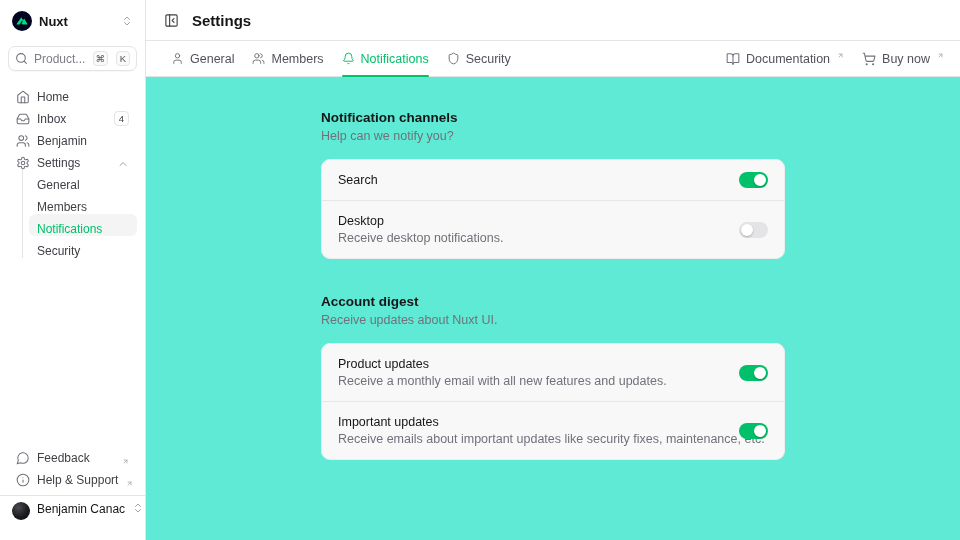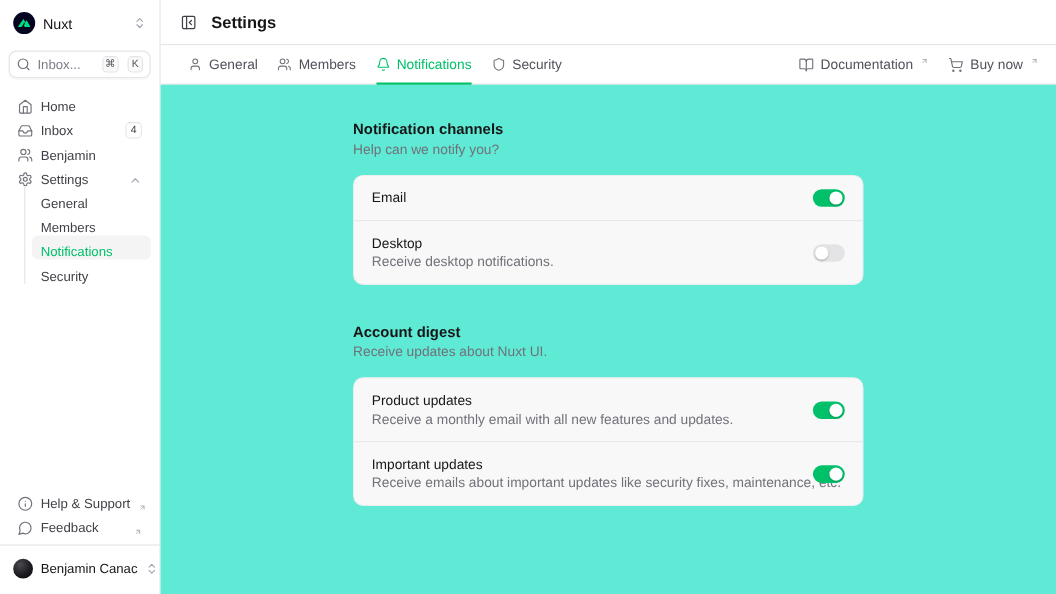--- a/index.html
+++ b/index.html
@@ -23,21 +23,21 @@
   }
   svg{display:block;flex:none}
 
   
   .sidebar{width:146px;flex:none;border-right:1px solid var(--border);
     display:flex;flex-direction:column;padding:8px;background:#fff}
   .ws-row{display:flex;align-items:center;gap:7px;padding:2px 4px;height:26px;
     border-radius:6px;cursor:pointer}
   .ws-logo{width:20px;height:20px;border-radius:50%;background:#020420;
     display:flex;align-items:center;justify-content:center}
-  .ws-name{font-weight:400;font-size:13px;color:var(--text-strong);flex:1}
+  .ws-name{font-weight:700;font-size:13px;color:var(--text-strong);flex:1}
   .select-icon{color:#9ca3af}
 
   .search{margin-top:12px;height:25px;border:1px solid var(--border);border-radius:7px;
     display:flex;align-items:center;gap:6px;padding:0 6px;color:var(--text-muted);
     background:#fff;box-shadow:0 1px 1px rgba(0,0,0,.03);cursor:pointer}
   .search .ph{flex:1;font-size:12px;color:#7d7d87}
   .kbd{min-width:14px;height:15px;border:1px solid var(--border);border-radius:4px;
     background:#fafafa;font-size:9.5px;color:#52525b;display:flex;align-items:center;
     justify-content:center;padding:0 2px}
   .kbd + .kbd{margin-left:2px}
@@ -51,21 +51,21 @@
     background:#fff;font-size:9.5px;color:#3f3f46;display:flex;align-items:center;
     justify-content:center;padding:0 3px}
   .sub{margin-left:14px;border-left:1px solid var(--border);padding-left:6px;
     display:flex;flex-direction:column}
   .sub .nav-item{height:22px}
   .sub .nav-item.active{background:var(--active-bg);color:var(--primary)}
 
   .spacer{flex:1}
   .foot{display:flex;flex-direction:column}
   .divider-h{border-top:1px solid var(--border);margin:8px -8px 0;padding:0}
-  .user-row{display:flex;align-items:center;gap:7px;height:30px;margin-top:6px;
+  .user-row{display:flex;align-items:flex-start;gap:7px;height:30px;margin-top:6px;
     padding:0 4px;border-radius:6px;cursor:pointer}
   .avatar{width:18px;height:18px;border-radius:50%;flex:none;
     background:radial-gradient(circle at 35% 30%,#4a4a52 0%,#1b1b20 55%,#0a0a0d 100%)}
   .user-name{flex:1;font-size:12px;font-weight:500;color:var(--text-strong);white-space:nowrap}
   .ext{color:#9ca3af;margin:-6px 0 0 1px}
 
   
   .main{flex:1;display:flex;flex-direction:column;min-width:0}
   .page-header{height:41px;flex:none;border-bottom:1px solid var(--border);
     display:flex;align-items:center;gap:11px;padding:0 16px}
@@ -125,21 +125,21 @@
     </span>
   </div>
 
   <div class="search">
     <span>
       <svg width="13" height="13" viewBox="0 0 24 24" fill="none" stroke="currentColor" stroke-width="2" stroke-linecap="round">
           <circle cx="11" cy="11" r="8"></circle>
           <path d="m21 21-4.3-4.3"></path>
         </svg>
     </span>
-    <span class="ph">Inbox...</span>
+    <span class="ph">Product...</span>
     <span class="kbd">⌘</span>
     <span class="kbd">K</span>
   </div>
 
   <nav class="nav">
     <div class="nav-item">
       <span class="ic">
         <svg width="14" height="14" viewBox="0 0 24 24" fill="none" stroke="currentColor" stroke-width="1.8" stroke-linecap="round" stroke-linejoin="round">
             <path d="m3 9 9-7 9 7v11a2 2 0 0 1-2 2H5a2 2 0 0 1-2-2z"></path>
             <path d="M9 22V12h6v10"></path>
@@ -198,40 +198,40 @@
       </div>
     </div>
   </nav>
 
   <div class="spacer"></div>
 
   <div class="foot">
     <div class="nav-item">
       <span class="ic">
         <svg width="14" height="14" viewBox="0 0 24 24" fill="none" stroke="currentColor" stroke-width="1.8" stroke-linecap="round" stroke-linejoin="round">
-            <circle cx="12" cy="12" r="10"></circle>
-            <path d="M12 16v-4"></path>
-            <path d="M12 8h.01"></path>
-          </svg>
-      </span>
-      <span class="lbl">Help &amp; Support</span>
+            <path d="M7.9 20A9 9 0 1 0 4 16.1L2 22Z"></path>
+          </svg>
+      </span>
+      <span class="lbl">Feedback</span>
       <span class="ext">
         <svg width="7" height="7" viewBox="0 0 24 24" fill="none" stroke="currentColor" stroke-width="2.6" stroke-linecap="round" stroke-linejoin="round">
             <path d="M7 7h10v10"></path>
             <path d="M7 17 17 7"></path>
           </svg>
       </span>
     </div>
     <div class="nav-item">
       <span class="ic">
         <svg width="14" height="14" viewBox="0 0 24 24" fill="none" stroke="currentColor" stroke-width="1.8" stroke-linecap="round" stroke-linejoin="round">
-            <path d="M7.9 20A9 9 0 1 0 4 16.1L2 22Z"></path>
-          </svg>
-      </span>
-      <span class="lbl">Feedback</span>
+            <circle cx="12" cy="12" r="10"></circle>
+            <path d="M12 16v-4"></path>
+            <path d="M12 8h.01"></path>
+          </svg>
+      </span>
+      <span class="lbl">Help &amp; Support</span>
       <span class="ext">
         <svg width="7" height="7" viewBox="0 0 24 24" fill="none" stroke="currentColor" stroke-width="2.6" stroke-linecap="round" stroke-linejoin="round">
             <path d="M7 7h10v10"></path>
             <path d="M7 17 17 7"></path>
           </svg>
       </span>
     </div>
   </div>
 
   <div class="divider-h"></div>
@@ -337,21 +337,21 @@
 
   <div class="content">
     <div class="col">
 
       <section class="section">
         <h2 class="sec-title">Notification channels</h2>
         <p class="sec-sub">Help can we notify you?</p>
         <div class="card">
           <div class="row">
             <div class="row-text">
-              <div class="row-label">Email</div>
+              <div class="row-label">Search</div>
             </div>
             <button class="toggle on">
                 <span class="knob"></span>
               </button>
           </div>
           <div class="row">
             <div class="row-text">
               <div class="row-label">Desktop</div>
               <div class="row-desc">Receive desktop notifications.</div>
             </div>

